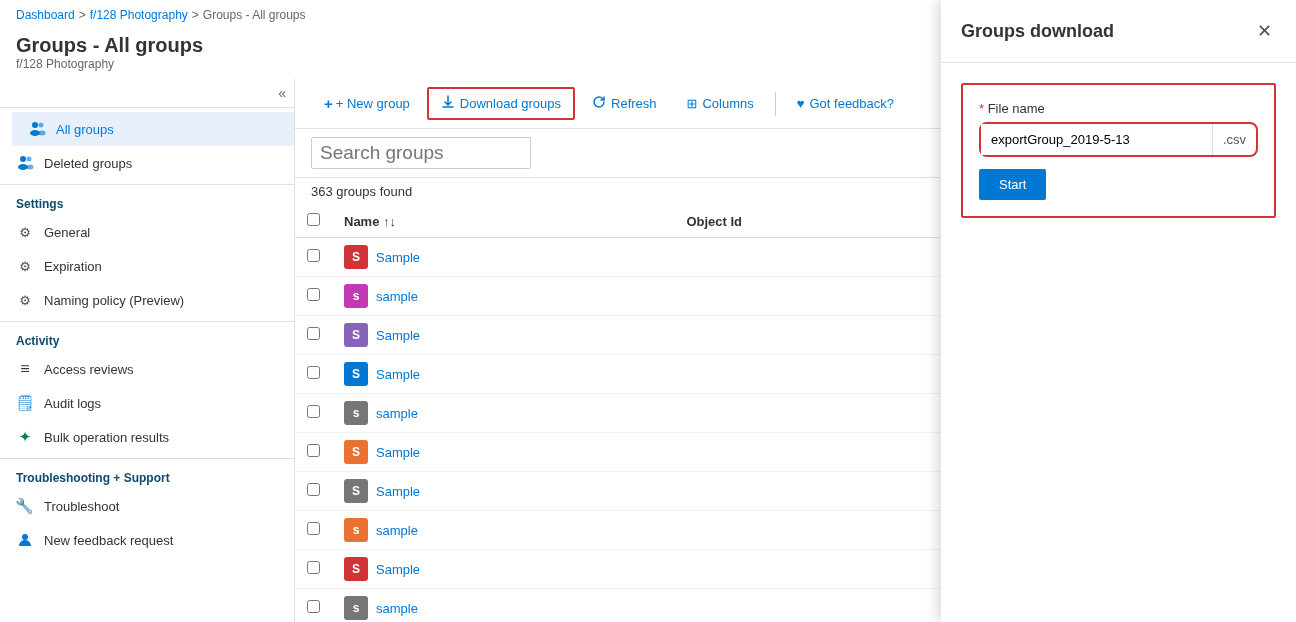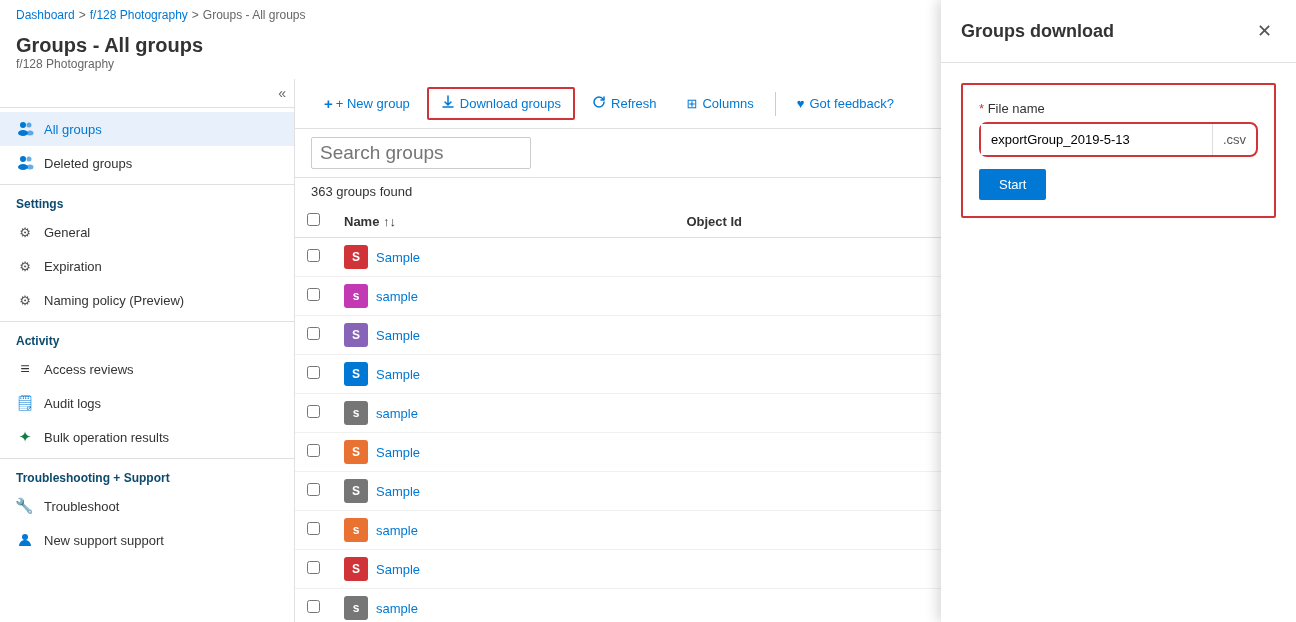--- a/index.html
+++ b/index.html
@@ -14,21 +14,21 @@
     .page-subtitle { font-size: 12px; color: #666; }
 
     .main-layout { display: flex; flex: 1; overflow: hidden; }
 
     
     .sidebar { width: 295px; border-right: 1px solid #e0e0e0; overflow-y: auto; flex-shrink: 0; }
     .sidebar-collapse { display: flex; justify-content: flex-end; padding: 6px 8px; border-bottom: 1px solid #e0e0e0; }
     .sidebar-collapse-btn { background: none; border: none; cursor: pointer; font-size: 14px; color: #666; }
     .sidebar-nav { padding: 4px 0; }
     .nav-item { display: flex; align-items: center; gap: 10px; padding: 8px 16px; cursor: pointer; font-size: 13px; color: #333; }
-    .nav-item.active { background: #e8f1fb; color: #0078d4; }
+    .nav-item.active { background: #e8f1fb; color: #0078d4; margin-left: 12px; }
     .nav-item .nav-icon { width: 18px; height: 18px; display: flex; align-items: center; justify-content: center; flex-shrink: 0; }
     .nav-section { padding: 12px 16px 4px 16px; font-size: 12px; font-weight: 600; color: #0c4a6e; border-top: 1px solid #e0e0e0; margin-top: 4px; }
 
     
     .icon-all-groups { color: #0078d4; }
     .icon-deleted { color: #0078d4; }
     .icon-gear { color: #555; }
     .icon-audit { color: #0078d4; }
     .icon-bulk { color: #107c41; }
     .icon-support { color: #0078d4; }
@@ -154,21 +154,21 @@
         <span class="nav-icon" style="font-size:15px;">🔧</span>
         <span>Troubleshoot</span>
       </div>
       <div class="nav-item">
         <span class="nav-icon icon-support">
           <svg width="16" height="16" viewBox="0 0 16 16" fill="none">
               <circle cx="8" cy="5" r="3" fill="#0078d4"></circle>
               <path d="M2 14c0-3.3 2.7-6 6-6s6 2.7 6 6" fill="#0078d4"></path>
             </svg>
         </span>
-        <span>New support support</span>
+        <span>New feedback request</span>
       </div>
     </div>
   </div>
 
   <div class="content">
 
     <div class="toolbar">
       <button class="toolbar-btn">
         <span style="font-weight:bold;font-size:15px;">+</span>
         <span style="margin-left:-2px;">+ New group</span>

